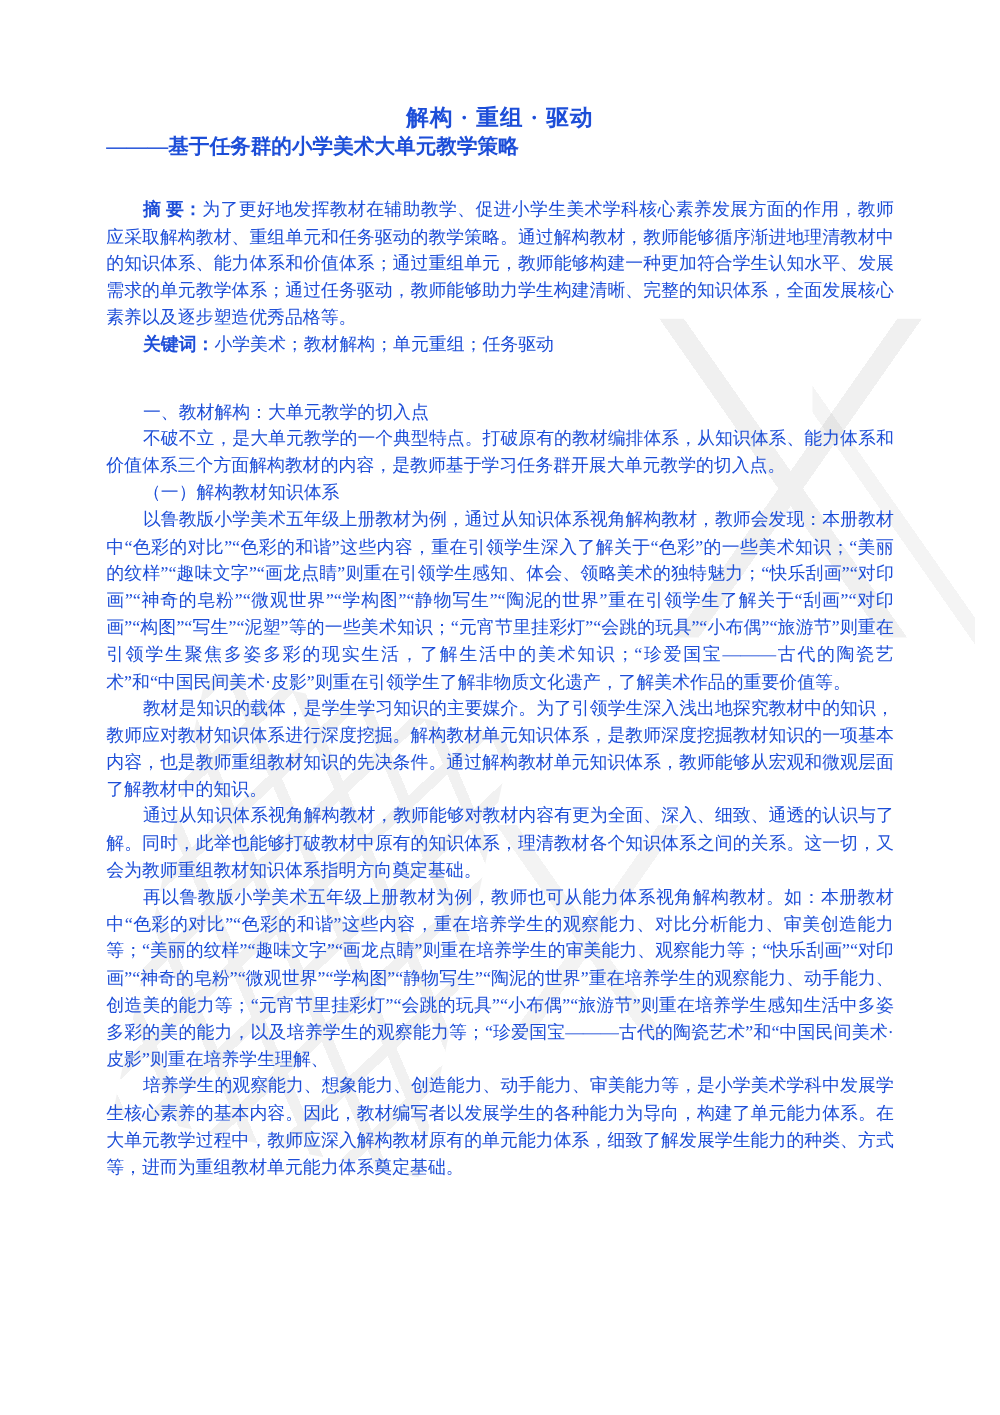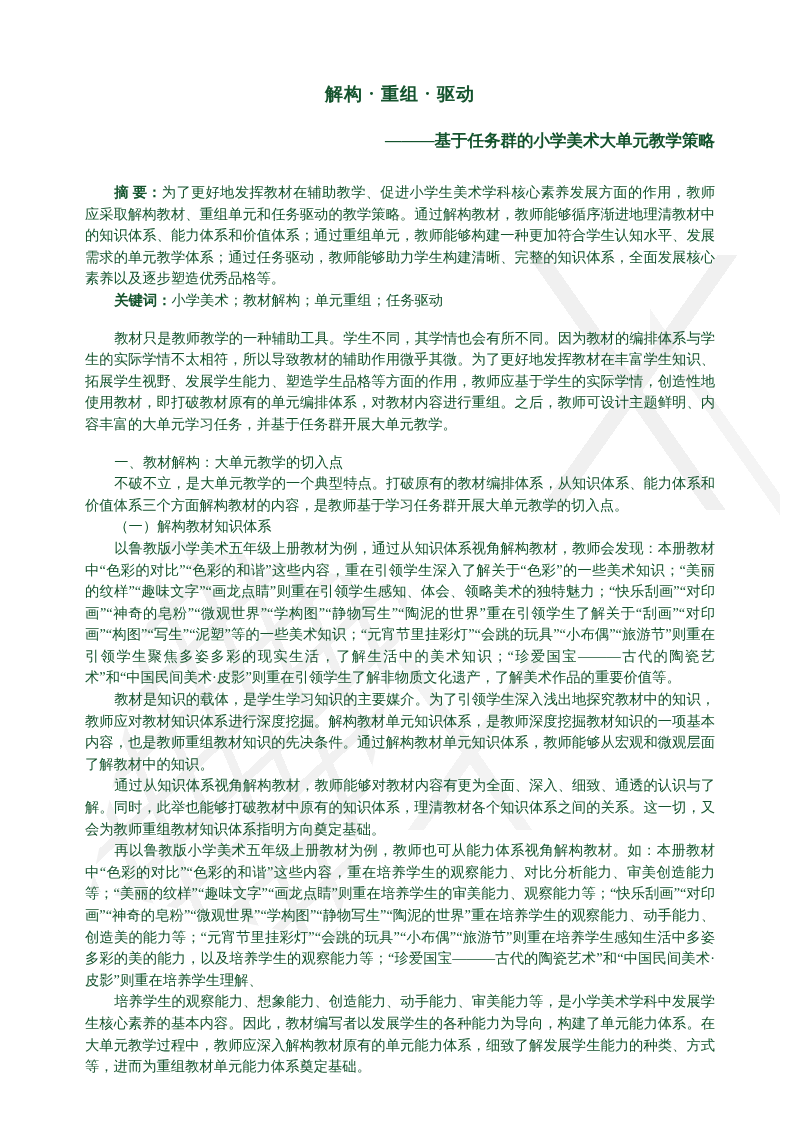--- a/index.html
+++ b/index.html
@@ -1,40 +1,39 @@
 <!DOCTYPE html>
 <html><head>
 <meta charset="utf-8">
 <style>
   html,body { margin:0; padding:0; background:#ffffff; }
   .page {
     position:relative;
     width:800px; height:1132px;
     background:#ffffff;
-    color:#14532d;
+    color:#1d4ed8;
     font-family:"Liberation Serif","DejaVu Serif",serif;
     overflow:hidden;
   }
   .content {
     position:absolute;
     left:85px; top:0;
     width:630px;
   }
   .doc-title {
     margin-top:82px;
     font-size:18px;
     font-weight:bold;
     text-align:center;
     letter-spacing:1px;
   }
   .doc-subtitle {
-    margin-top:24px;
     font-size:16.5px;
     font-weight:bold;
-    text-align:right;
+    text-align:left;
   }
   .bodytext {
     margin-top:30px;
     font-size:14.3px;
     line-height:21.6px;
     text-align:justify;
   }
   .bodytext p {
     margin:0;
     text-indent:2.05em;
@@ -108,21 +107,20 @@
     <div class="doc-subtitle">———基于任务群的小学美术大单元教学策略</div>
 
     <div class="bodytext">
 
       <p><span class="runin">摘 要：</span><span>为了更好地发挥教材在辅助教学、促进小学生美术学科核心素养发展方面的作用，教师应采取解构教材、重组单元和任务驱动的教学策略。通过解构教材，教师能够循序渐进地理清教材中的知识体系、能力体系和价值体系；通过重组单元，教师能够构建一种更加符合学生认知水平、发展需求的单元教学体系；通过任务驱动，教师能够助力学生构建清晰、完整的知识体系，全面发展核心素养以及逐步塑造优秀品格等。</span></p>
 
       <p><span class="runin">关键词：</span><span>小学美术；教材解构；单元重组；任务驱动</span></p>
 
       <div class="spacer"></div>
 
-      <p>教材只是教师教学的一种辅助工具。学生不同，其学情也会有所不同。因为教材的编排体系与学生的实际学情不太相符，所以导致教材的辅助作用微乎其微。为了更好地发挥教材在丰富学生知识、拓展学生视野、发展学生能力、塑造学生品格等方面的作用，教师应基于学生的实际学情，创造性地使用教材，即打破教材原有的单元编排体系，对教材内容进行重组。之后，教师可设计主题鲜明、内容丰富的大单元学习任务，并基于任务群开展大单元教学。</p>
 
       <div class="spacer"></div>
 
       <p class="sec-heading">一、教材解构：大单元教学的切入点</p>
 
       <p>不破不立，是大单元教学的一个典型特点。打破原有的教材编排体系，从知识体系、能力体系和价值体系三个方面解构教材的内容，是教师基于学习任务群开展大单元教学的切入点。</p>
 
       <p class="sub-heading">（一）解构教材知识体系</p>
 
       <p>以鲁教版小学美术五年级上册教材为例，通过从知识体系视角解构教材，教师会发现：本册教材中“色彩的对比”“色彩的和谐”这些内容，重在引领学生深入了解关于“色彩”的一些美术知识；“美丽的纹样”“趣味文字”“画龙点睛”则重在引领学生感知、体会、领略美术的独特魅力；“快乐刮画”“对印画”“神奇的皂粉”“微观世界”“学构图”“静物写生”“陶泥的世界”重在引领学生了解关于“刮画”“对印画”“构图”“写生”“泥塑”等的一些美术知识；“元宵节里挂彩灯”“会跳的玩具”“小布偶”“旅游节”则重在引领学生聚焦多姿多彩的现实生活，了解生活中的美术知识；“珍爱国宝———古代的陶瓷艺术”和“中国民间美术·皮影”则重在引领学生了解非物质文化遗产，了解美术作品的重要价值等。</p>

